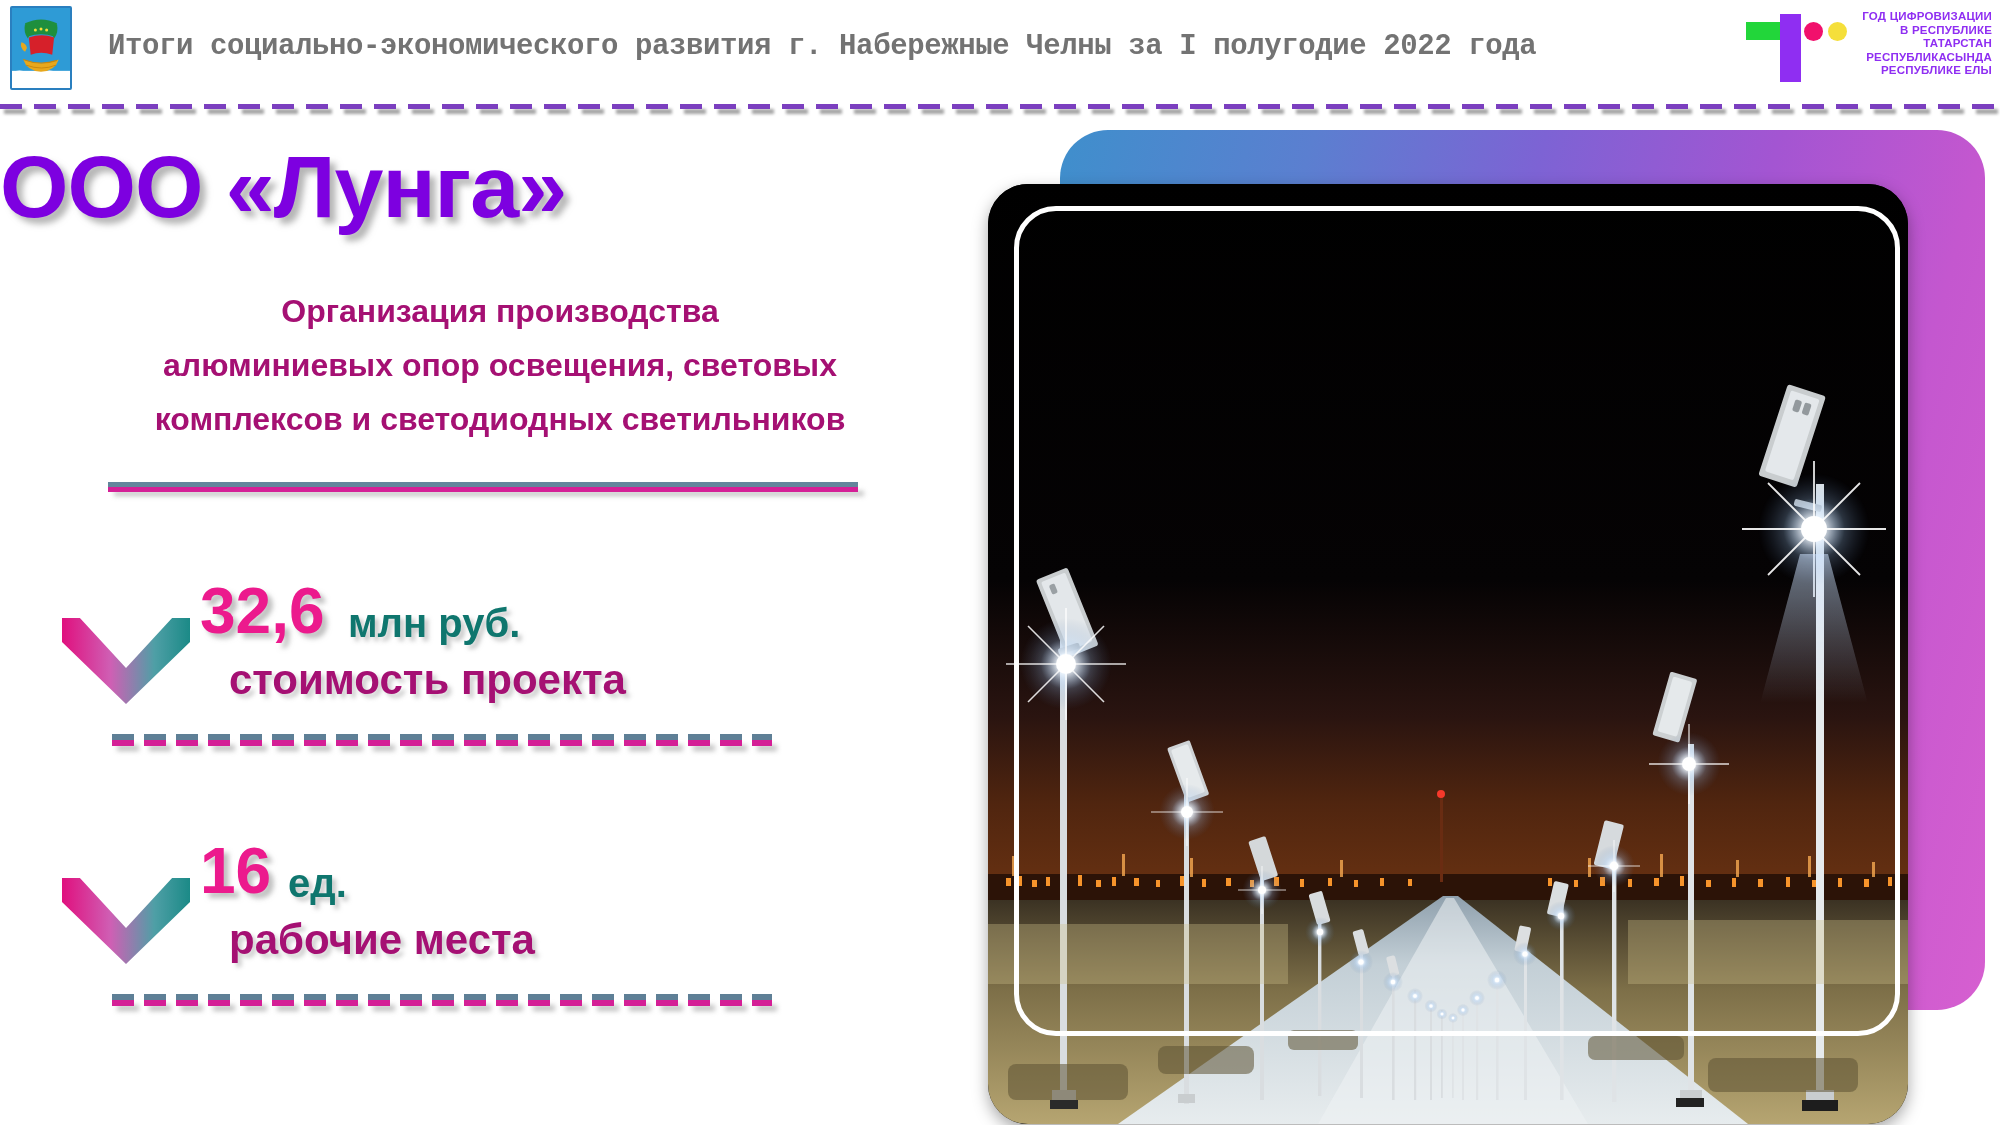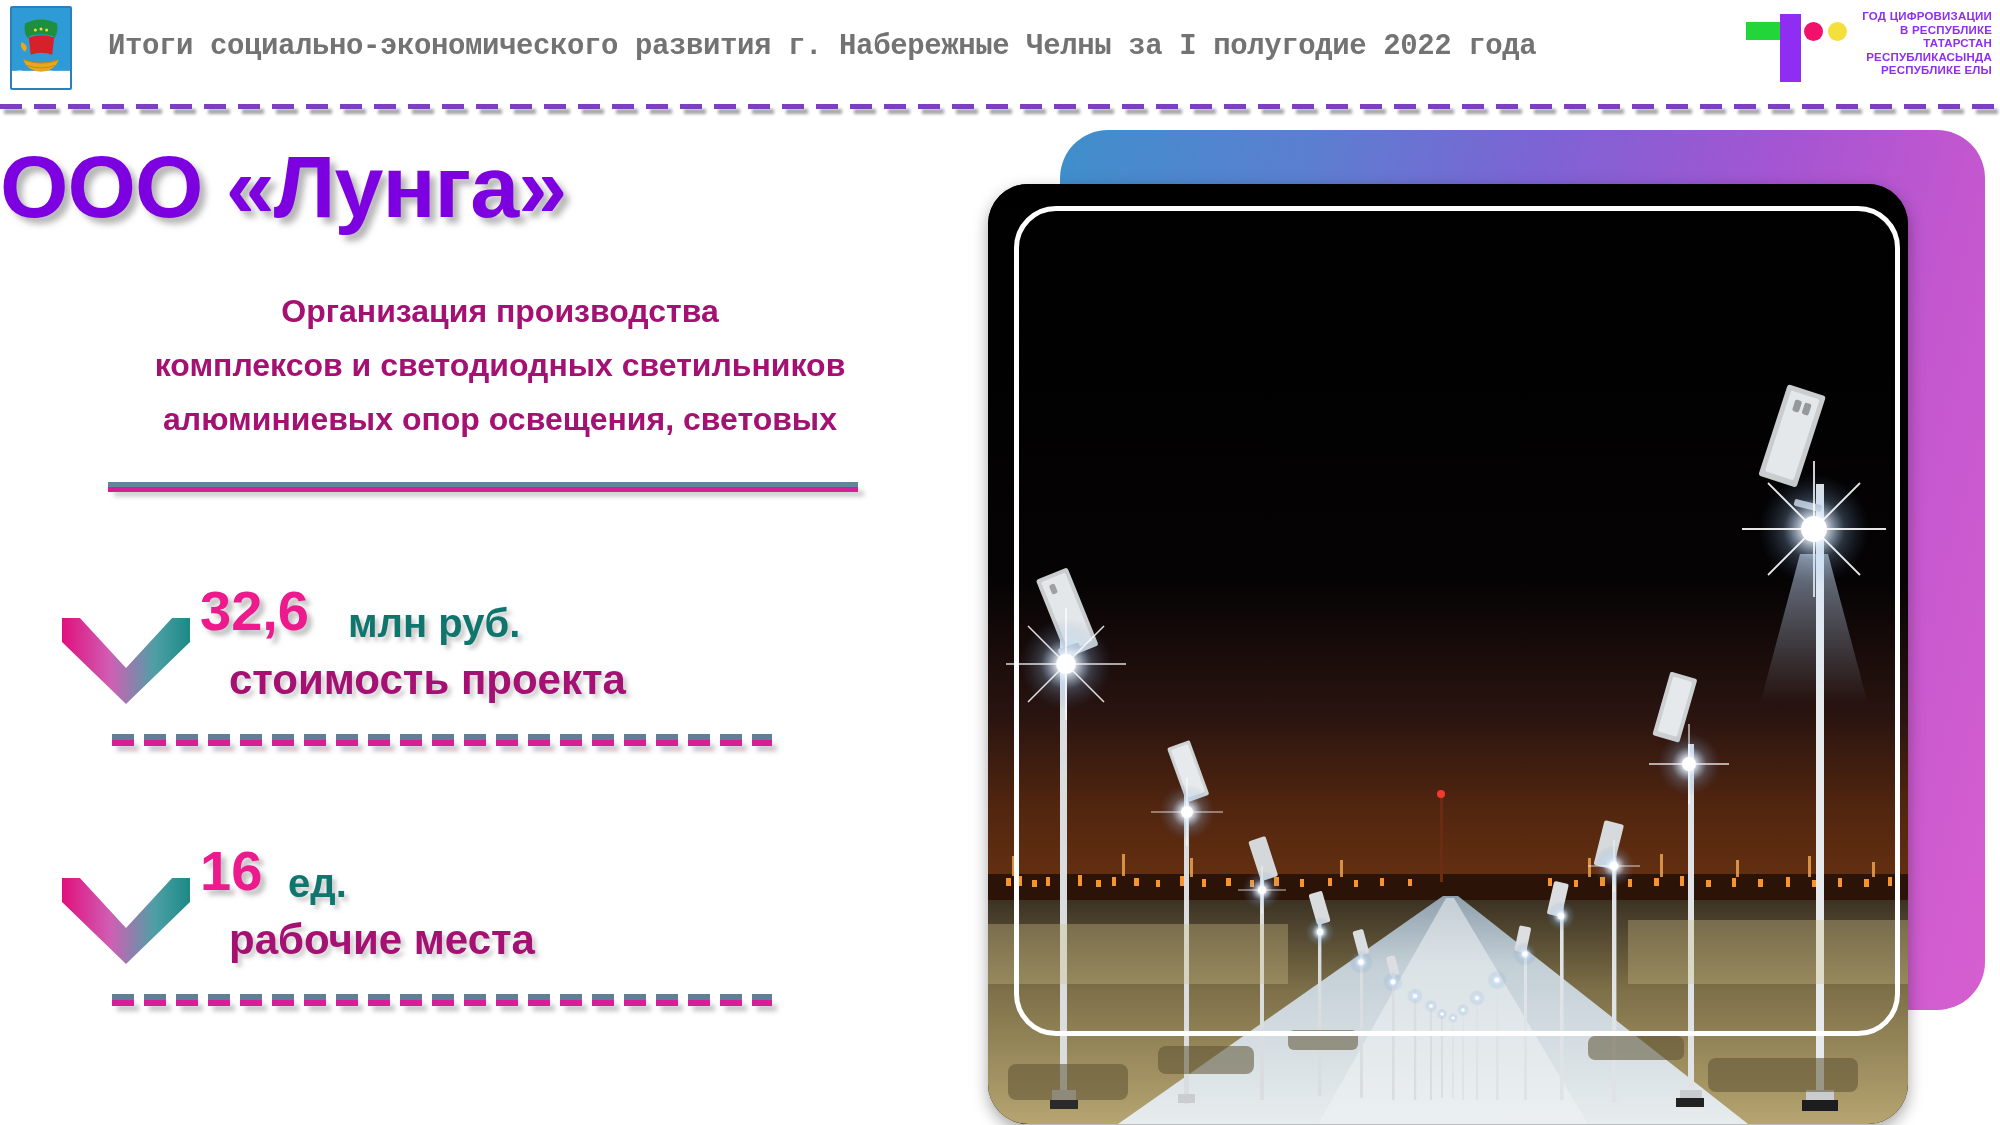--- a/index.html
+++ b/index.html
@@ -94,21 +94,21 @@
 
   .chev {
     position:absolute; left:62px; top:46px; width:128px; height:86px;
     background:linear-gradient(to right,#e0107e 0%, #cf5fb4 38%, #4f9fa6 72%, #1b8a87 100%);
     clip-path:polygon(0 0, 14% 0, 50% 58%, 86% 0, 100% 0, 100% 28%, 50% 100%, 0 28%);
     filter:drop-shadow(6px 6px 5px rgba(130,130,130,.5));
   }
 
   .stat-num {
     position:absolute; left:200px; top:0;
-    font-size:56px; font-weight:bold; color:#ec1a8d;
+    font-size:64px; font-weight:bold; color:#ec1a8d;
     text-shadow:5px 5px 5px rgba(140,140,140,.55);
     line-height:78px;
     text-align:center;
   }
   .stat-unit {
     position:absolute; top:26px;
     font-size:40px; font-weight:bold; color:#0f766e;
     text-shadow:4px 4px 4px rgba(150,150,150,.5);
     line-height:50px;
   }
@@ -210,22 +210,22 @@
   <div class="d-shadow"></div>
   <div class="d-main"></div>
 </div>
 
 <div id="left-col">
 
   <div id="company-title">ООО «Лунга»</div>
 
   <div id="company-desc">
     <div>Организация производства</div>
+    <div>алюминиевых опор освещения, световых</div>
     <div>комплексов и светодиодных светильников</div>
-    <div>алюминиевых опор освещения, световых</div>
   </div>
 
   <div id="desc-rule">
     <div class="r-sh"></div>
     <div class="r-top"></div>
     <div class="r-bot"></div>
   </div>
 
   <div class="stat" id="stat-0">
     <div class="chev"></div>

